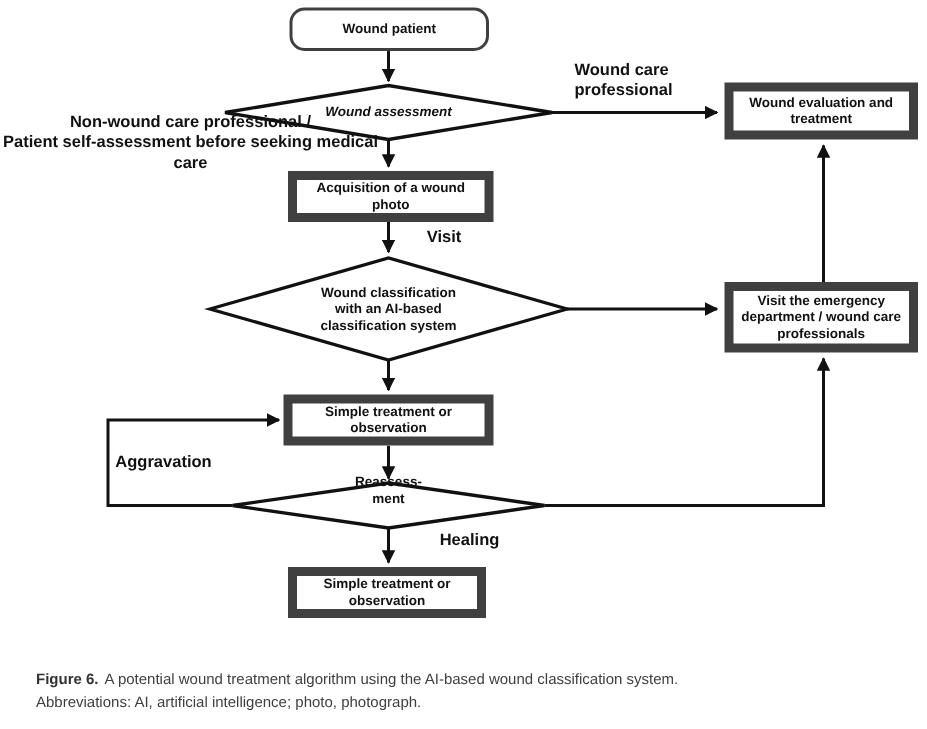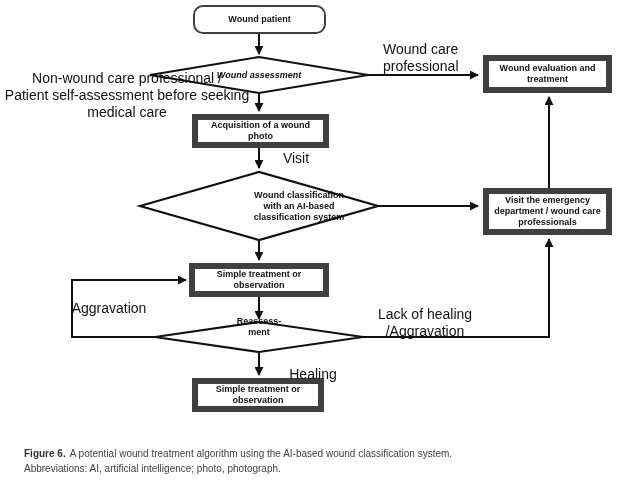--- a/index.html
+++ b/index.html
@@ -15,21 +15,21 @@
     white-space:pre-line;box-sizing:border-box;z-index:2;
   }
   .rounded{border-radius:10px;border-width:2.5px;}
   .dlabel{
     position:absolute;transform:translate(-50%,-50%);text-align:center;
     font-weight:700;font-size:9px;line-height:1.2;color:#111;
     white-space:pre-line;z-index:2;
   }
   .elabel{
     position:absolute;transform:translate(-50%,-50%);text-align:center;
-    font-weight:400;font-size:14px;line-height:1.22;color:#111;
+    font-weight:700;font-size:11px;line-height:1.22;color:#111;
     white-space:pre-line;z-index:2;
   }
   .elabel.leftalign{transform:none;text-align:left;}
   .caption{
     position:absolute;left:24px;top:446px;width:604px;
     font-size:10px;line-height:1.5;color:#3f3f3f;z-index:2;
   }
   .caption .fig-label{font-weight:700;color:#333;margin-right:4px;}
 </style>
 </head>
@@ -85,35 +85,33 @@
     <span>Simple treatment or
 observation</span>
   </div>
 
   <div class="node" style="left:192px;top:378px;width:132px;height:34px;">
     <span>Simple treatment or
 observation</span>
   </div>
 
   <div class="dlabel" style="left:259px;top:75px;font-style:italic;">Wound assessment</div>
-  <div class="dlabel" style="left:259px;top:206px;margin-left:40px;">Wound classification
+  <div class="dlabel" style="left:259px;top:206px;">Wound classification
 with an AI-based
 classification system</div>
   <div class="dlabel" style="left:259px;top:327px;">Reassess-
 ment</div>
 
   <div class="elabel leftalign" style="left:383px;top:41px;">Wound care
 professional</div>
   <div class="elabel" style="left:127px;top:96px;width:260px;">Non-wound care professional /
 Patient self-assessment before seeking medical care</div>
   <div class="elabel" style="left:296px;top:159px;">Visit</div>
   <div class="elabel" style="left:109px;top:309px;">Aggravation</div>
-  <div class="elabel" style="left:297px;top:375px;padding-left:32px;">Healing</div>
-  <div class="elabel" style="left:425px;top:323px;">Lack of healing
-/Aggravation</div>
+  <div class="elabel" style="left:297px;top:361px;padding-left:32px;">Healing</div>
 
   <div class="caption">
     <div>
       <span class="fig-label">Figure 6.</span><span>A potential wound treatment algorithm using the AI-based wound classification system.</span>
     </div>
     <div>Abbreviations: AI, artificial intelligence; photo, photograph.</div>
   </div>
 
 </div>
 

